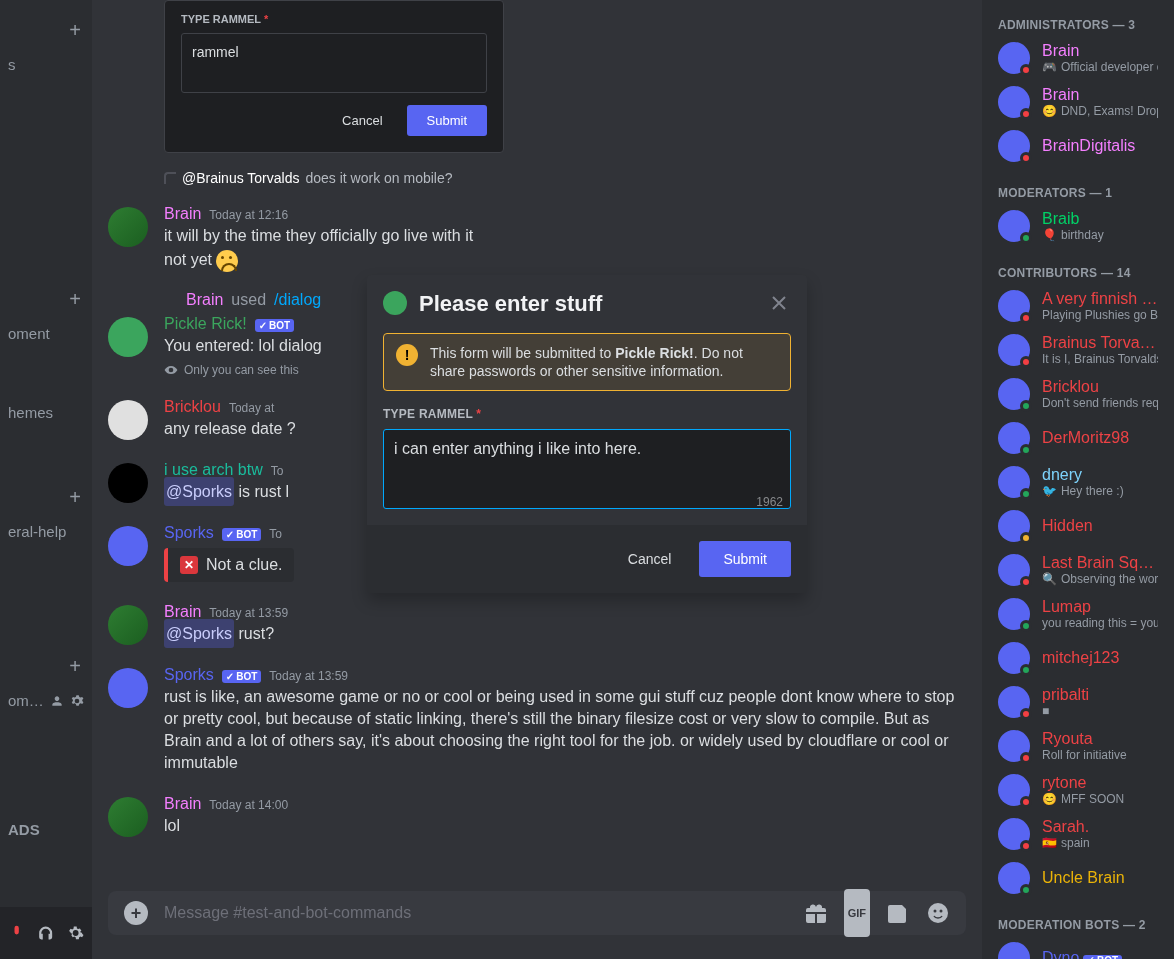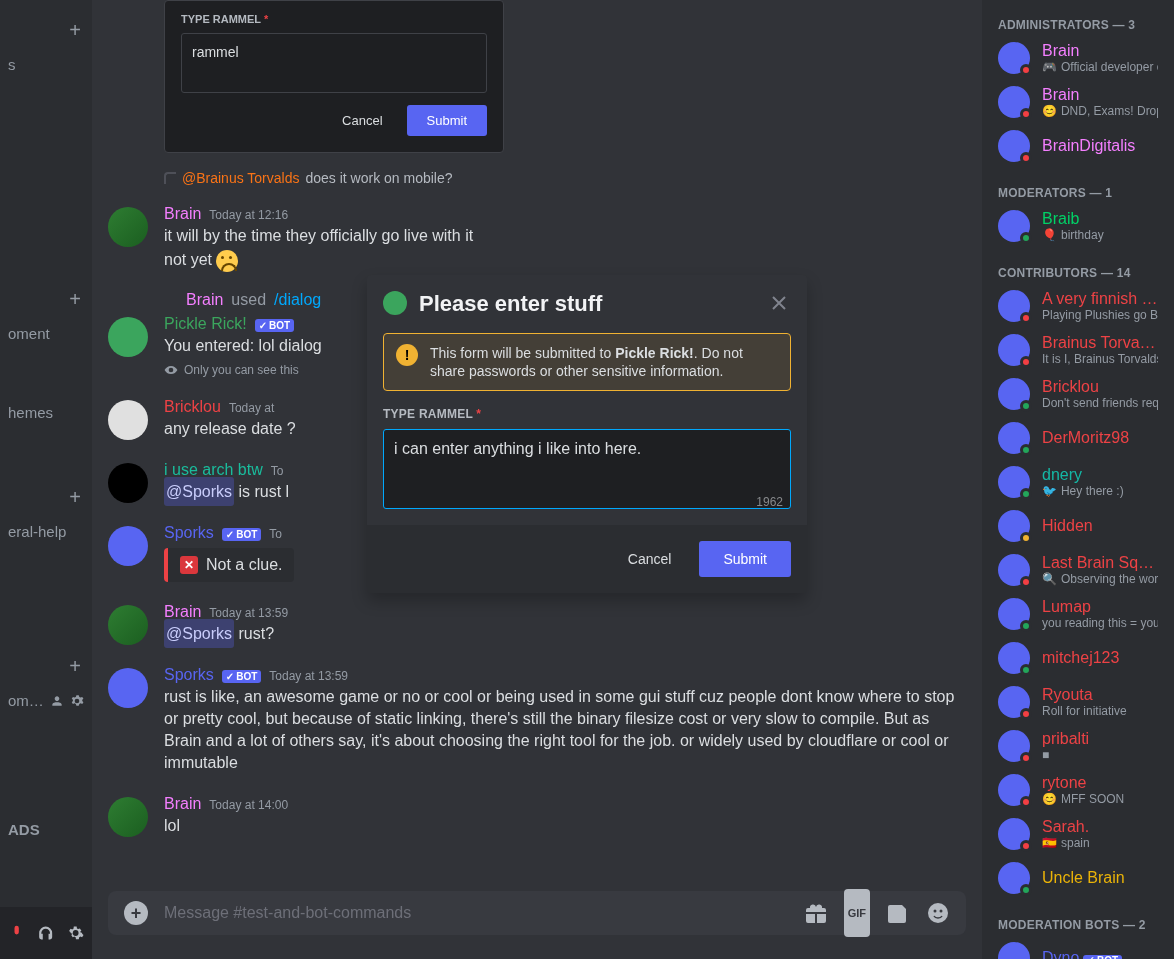--- a/index.html
+++ b/index.html
@@ -69,21 +69,21 @@
 .emoji-sad::before {
   content: ""; position: absolute; left: 5px; top: 6px; width: 3px; height: 3px;
   background: #664500; border-radius: 50%; box-shadow: 8px 0 #664500;
 }
 .sys-row {
   display: flex; align-items: center; gap: 8px; color: #949ba4; font-size: 16px;
   padding-left: 56px; margin-top: 17px;
 }
 .sys-row .cmd { color: #00a8fc; }
 .reply-line { padding-left: 56px; color: #b5bac1; display: flex; align-items: center; gap: 6px; font-size: 14px; margin-top: 17px; }
-.reply-line .rmention { color: #f97316; }
+.reply-line .rmention { color: #ffffff; }
 .ephemeral { color: #949ba4; font-size: 12px; display: flex; align-items: center; gap: 6px; margin-top: 6px; }
 .ephemeral svg { width: 14px; height: 14px; }
 .embed-line {
   border-left: 4px solid #ed4245; background: #2b2d31; border-radius: 4px;
   padding: 8px 12px; margin-top: 6px; display: flex; align-items: center; gap: 8px;
   width: fit-content;
 }
 .embed-x { width: 18px; height: 18px; background: #da373c; border-radius: 3px; display: flex; align-items: center; justify-content: center; color: #fff; font-size: 12px; font-weight: bold; }
 .input-bar {
   margin: 0 16px 24px 16px; background: #383a40; border-radius: 8px;
@@ -480,21 +480,21 @@
           </div>
           <div class="m-info">
             <div class="m-name" style="color: rgb(237, 66, 69);">DerMoritz98</div>
           </div>
         </div>
         <div class="member">
           <div class="m-avatar">
             <div class="status online"></div>
           </div>
           <div class="m-info">
-            <div class="m-name" style="color: #14b8a6;">dnery</div>
+            <div class="m-name" style="color: #7dd3fc;">dnery</div>
             <div class="m-activity">
               <span>🐦</span>
               <span>Hey there :)</span>
             </div>
           </div>
         </div>
         <div class="member">
           <div class="m-avatar">
             <div class="status idle"></div>
           </div>
@@ -531,34 +531,34 @@
           </div>
           <div class="m-info">
             <div class="m-name" style="color: rgb(237, 66, 69);">mitchej123</div>
           </div>
         </div>
         <div class="member">
           <div class="m-avatar">
             <div class="status dnd"></div>
           </div>
           <div class="m-info">
+            <div class="m-name" style="color: rgb(237, 66, 69);">pribalti</div>
+            <div class="m-activity">
+              <span>■</span>
+            </div>
+          </div>
+        </div>
+        <div class="member">
+          <div class="m-avatar">
+            <div class="status dnd"></div>
+          </div>
+          <div class="m-info">
             <div class="m-name" style="color: rgb(237, 66, 69);">Ryouta</div>
             <div class="m-activity">
               <span>Roll for initiative</span>
-            </div>
-          </div>
-        </div>
-        <div class="member">
-          <div class="m-avatar">
-            <div class="status dnd"></div>
-          </div>
-          <div class="m-info">
-            <div class="m-name" style="color: rgb(237, 66, 69);">pribalti</div>
-            <div class="m-activity">
-              <span>■</span>
             </div>
           </div>
         </div>
         <div class="member">
           <div class="m-avatar">
             <div class="status dnd"></div>
           </div>
           <div class="m-info">
             <div class="m-name" style="color: rgb(237, 66, 69);">rytone</div>
             <div class="m-activity">

